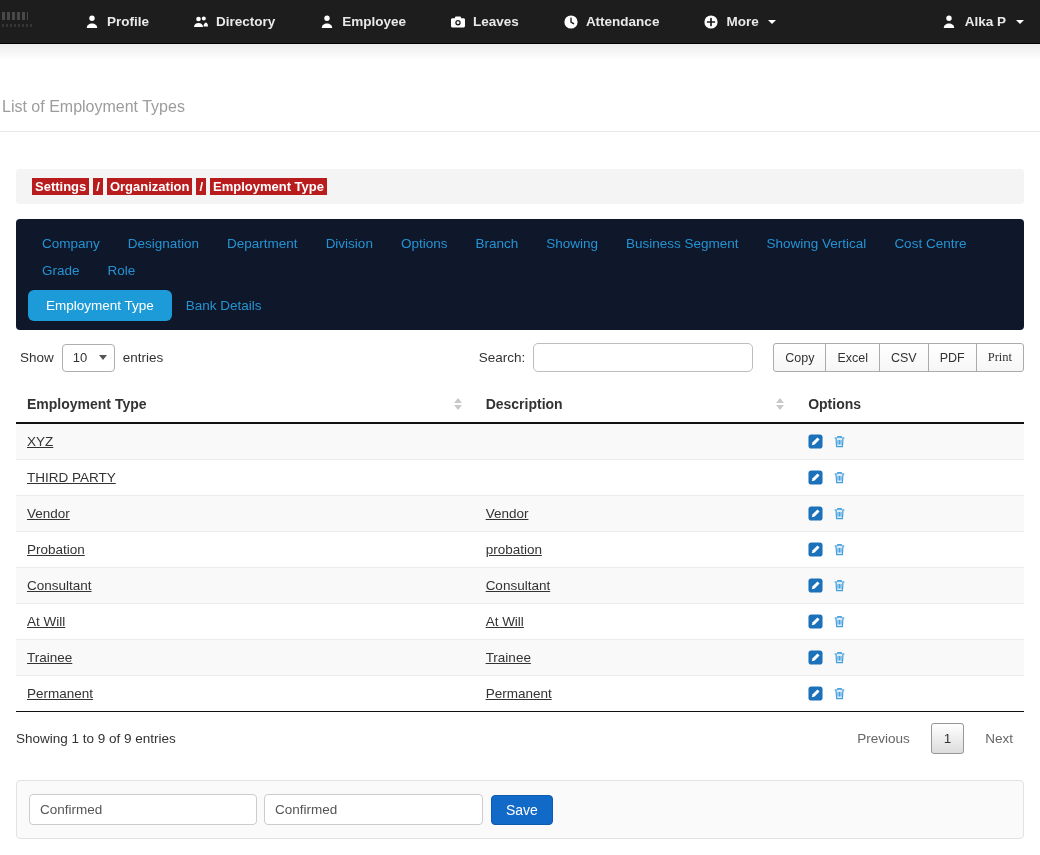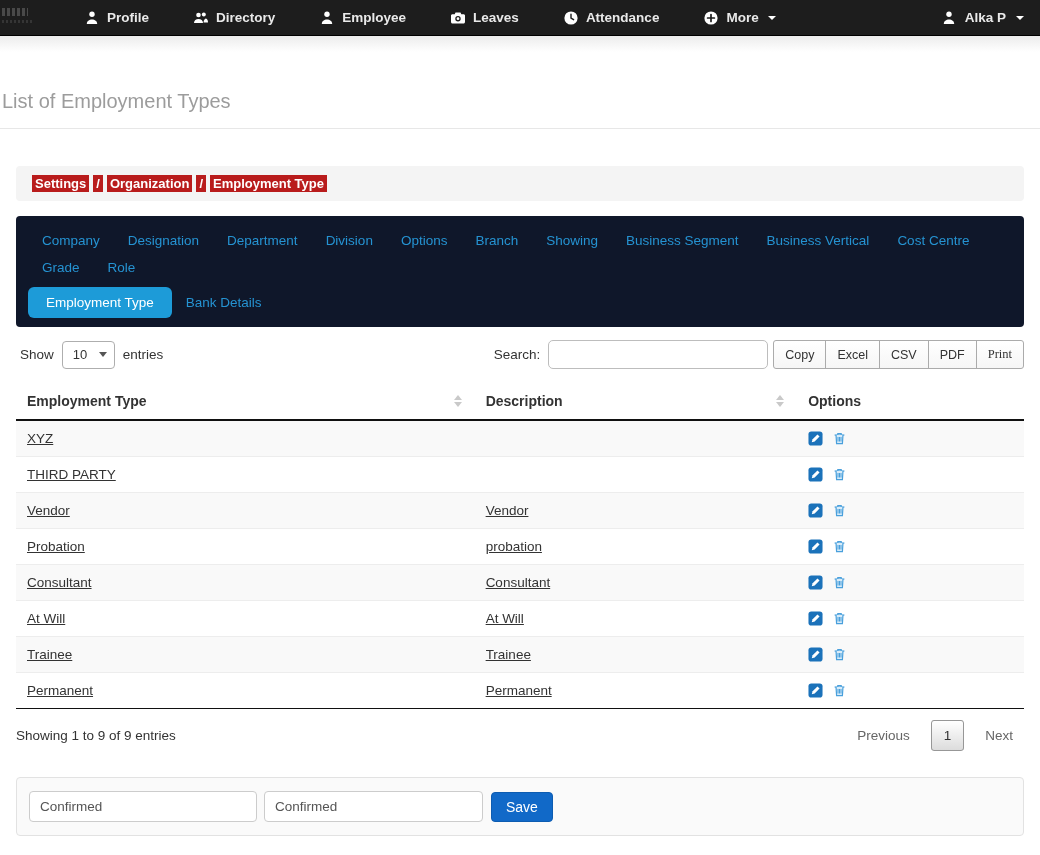--- a/index.html
+++ b/index.html
@@ -6,21 +6,21 @@
   body {
     margin: 0;
     font-family: "Liberation Sans", sans-serif;
     background: #fff;
     color: #333;
     width: 1040px;
   }
 
   
   .navbar {
-    height: 36px;
+    height: 44px;
     background: #1d1d1d;
     border-bottom: 1px solid #000;
     display: flex;
     align-items: center;
     padding-right: 16px;
   }
   .logo {
     width: 44px; height: 36px; position: relative; flex: 0 0 auto;
   }
   .logo .logo-mark {
@@ -50,21 +50,21 @@
     margin-left: auto; display: flex; align-items: center; gap: 8px;
     color: #e9e9e9; font-size: 13.5px; font-weight: 700; cursor: pointer;
   }
   .nav-right .caret { display: inline-block; }
 
   .subnav-gradient { height: 16px; background: linear-gradient(#ececec, #ffffff); }
 
   
   .page-title {
     margin: 38px 0 0 2px;
-    font-size: 20px; font-weight: 400; color: #9c9c9c;
+    font-size: 16px; font-weight: 400; color: #9c9c9c;
   }
   .title-divider { border: none; border-top: 1px solid #e7e7e7; margin: 15px 0 0 0; }
 
   .container { margin: 0 16px; }
 
   
   .breadcrumb-panel {
     margin-top: 37px; background: #f4f4f4; border-radius: 4px;
     padding: 10px 16px; font-size: 13px; font-weight: 700;
   }
@@ -101,21 +101,21 @@
     width: 0; height: 0;
     border-left: 4px solid transparent; border-right: 4px solid transparent;
     border-top: 5px solid #555;
   }
   .controls-right { margin-left: auto; display: flex; align-items: center; }
   .search-label { margin-right: 8px; }
   .search-input {
     width: 220px; height: 29px; border: 1px solid #bdbdbd; border-radius: 5px;
     padding: 0 8px; font-size: 13px; font-family: "Liberation Sans", sans-serif;
   }
-  .btn-group { display: flex; margin-left: 5px; }
+  .btn-group { display: flex; margin-left: 20px; }
   .export-btn {
     border: 1px solid #ababab; background: linear-gradient(#ffffff,#f6f6f6);
     color: #333; font-size: 12.5px; padding: 6px 11px; margin-left: -1px;
     cursor: pointer; font-family: "Liberation Sans", sans-serif;
   }
   .export-btn:first-child { border-radius: 3px 0 0 3px; margin-left: 0; }
   .export-btn:last-child { border-radius: 0 3px 3px 0; font-family: Liberation Serif, serif; }
 
   
   table.dt {
@@ -262,21 +262,21 @@
   <div class="tabs-panel">
     <div class="tab-row row1" id="tab-row-1">
         <span class="tab-link">Company</span>
         <span class="tab-link">Designation</span>
         <span class="tab-link">Department</span>
         <span class="tab-link">Division</span>
         <span class="tab-link">Options</span>
         <span class="tab-link">Branch</span>
         <span class="tab-link">Showing</span>
         <span class="tab-link">Business Segment</span>
-        <span class="tab-link">Business Vertical</span>
+        <span class="tab-link">Showing Vertical</span>
         <span class="tab-link">Cost Centre</span>
         <span class="tab-link">Grade</span>
         <span class="tab-link">Role</span>
       </div>
     <div class="tab-row row2" id="tab-row-2">
         <span class="tab-link active">Employment Type</span>
         <span class="tab-link">Bank Details</span>
       </div>
   </div>
 

